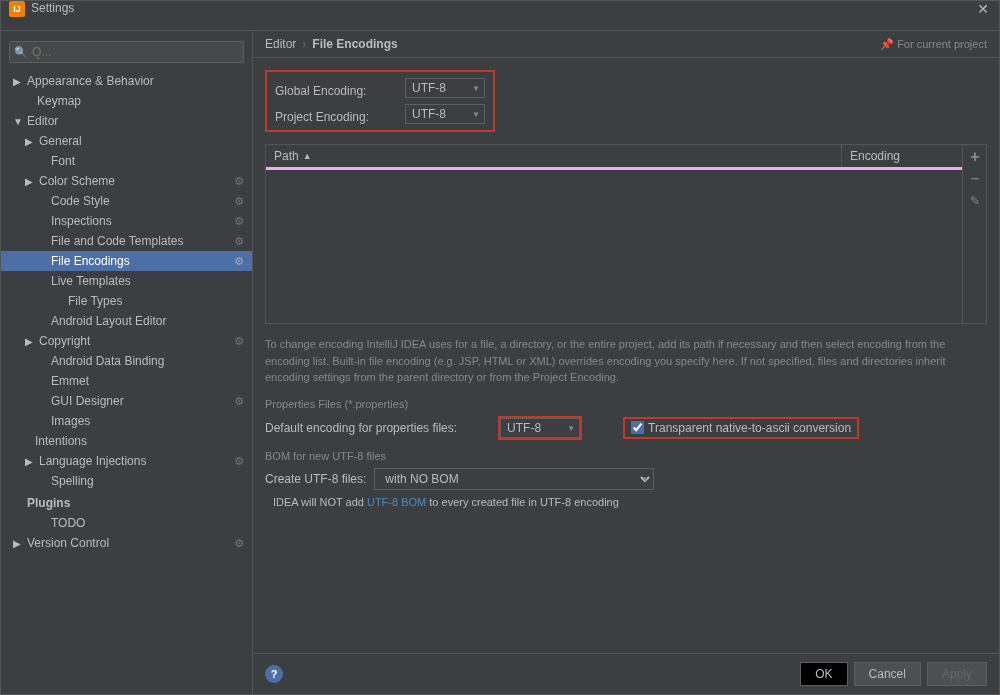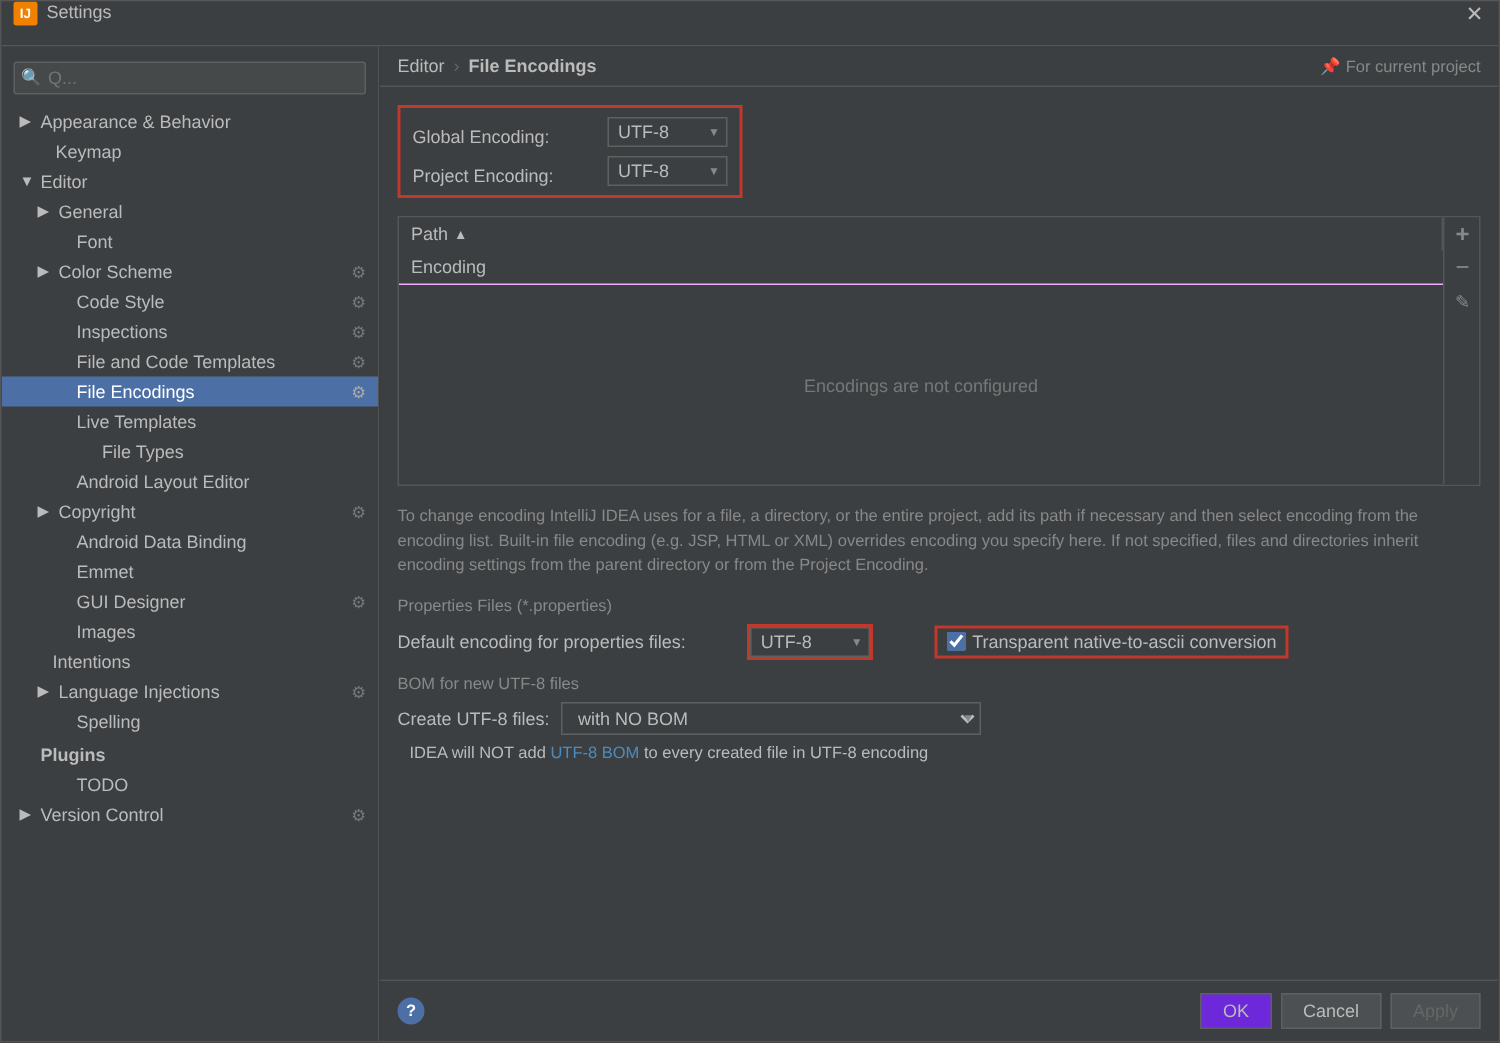--- a/index.html
+++ b/index.html
@@ -236,24 +236,23 @@
     .table-main {
       flex: 1;
       display: flex;
       flex-direction: column;
       overflow: hidden;
     }
     
     .table-header {
       display: flex;
       background: #3c3f41;
-      border-bottom: 1px solid #f0abfc;
-      font-size: 12px;
-      color: #bbbbbb;
-      flex-direction: column;
+      border-bottom: 3px solid #f0abfc;
+      font-size: 12px;
+      color: #bbbbbb;
     }
     
     .table-header-cell {
       padding: 4px 8px;
       display: flex;
       align-items: center;
     }
     
     .table-header-cell.path-col {
       flex: 1;
@@ -412,21 +411,21 @@
       border: 1px solid #5e6060;
       color: #bbbbbb;
       padding: 4px 14px;
       font-size: 12px;
       cursor: pointer;
       margin-left: 6px;
       outline: none;
     }
     
     .footer-btn.primary {
-      background: #6d28d9;
+      background: #000000;
       border: 1px solid #5e6060;
     }
     
     .footer-btn.disabled {
       color: #666;
       cursor: not-allowed;
     }
   </style>
 </head>
 <body>
@@ -595,23 +594,20 @@
             <div class="table-main">
               <div class="table-header">
                 <div class="table-header-cell path-col">
                   <span>Path</span>
                   <span class="sort-icon">▲</span>
                 </div>
                 <div class="table-header-cell enc-col">
                   <span>Encoding</span>
                 </div>
               </div>
-              <div class="table-body">
-                <span>Encodings are not configured</span>
-              </div>
             </div>
             <div class="table-sidebar-btns">
               <div class="table-btn" style="font-size:16px; font-weight:bold">+</div>
               <div class="table-btn" style="font-size:16px">−</div>
               <div class="table-btn" style="font-size:12px">✎</div>
             </div>
           </div>
         </div>
 
         

